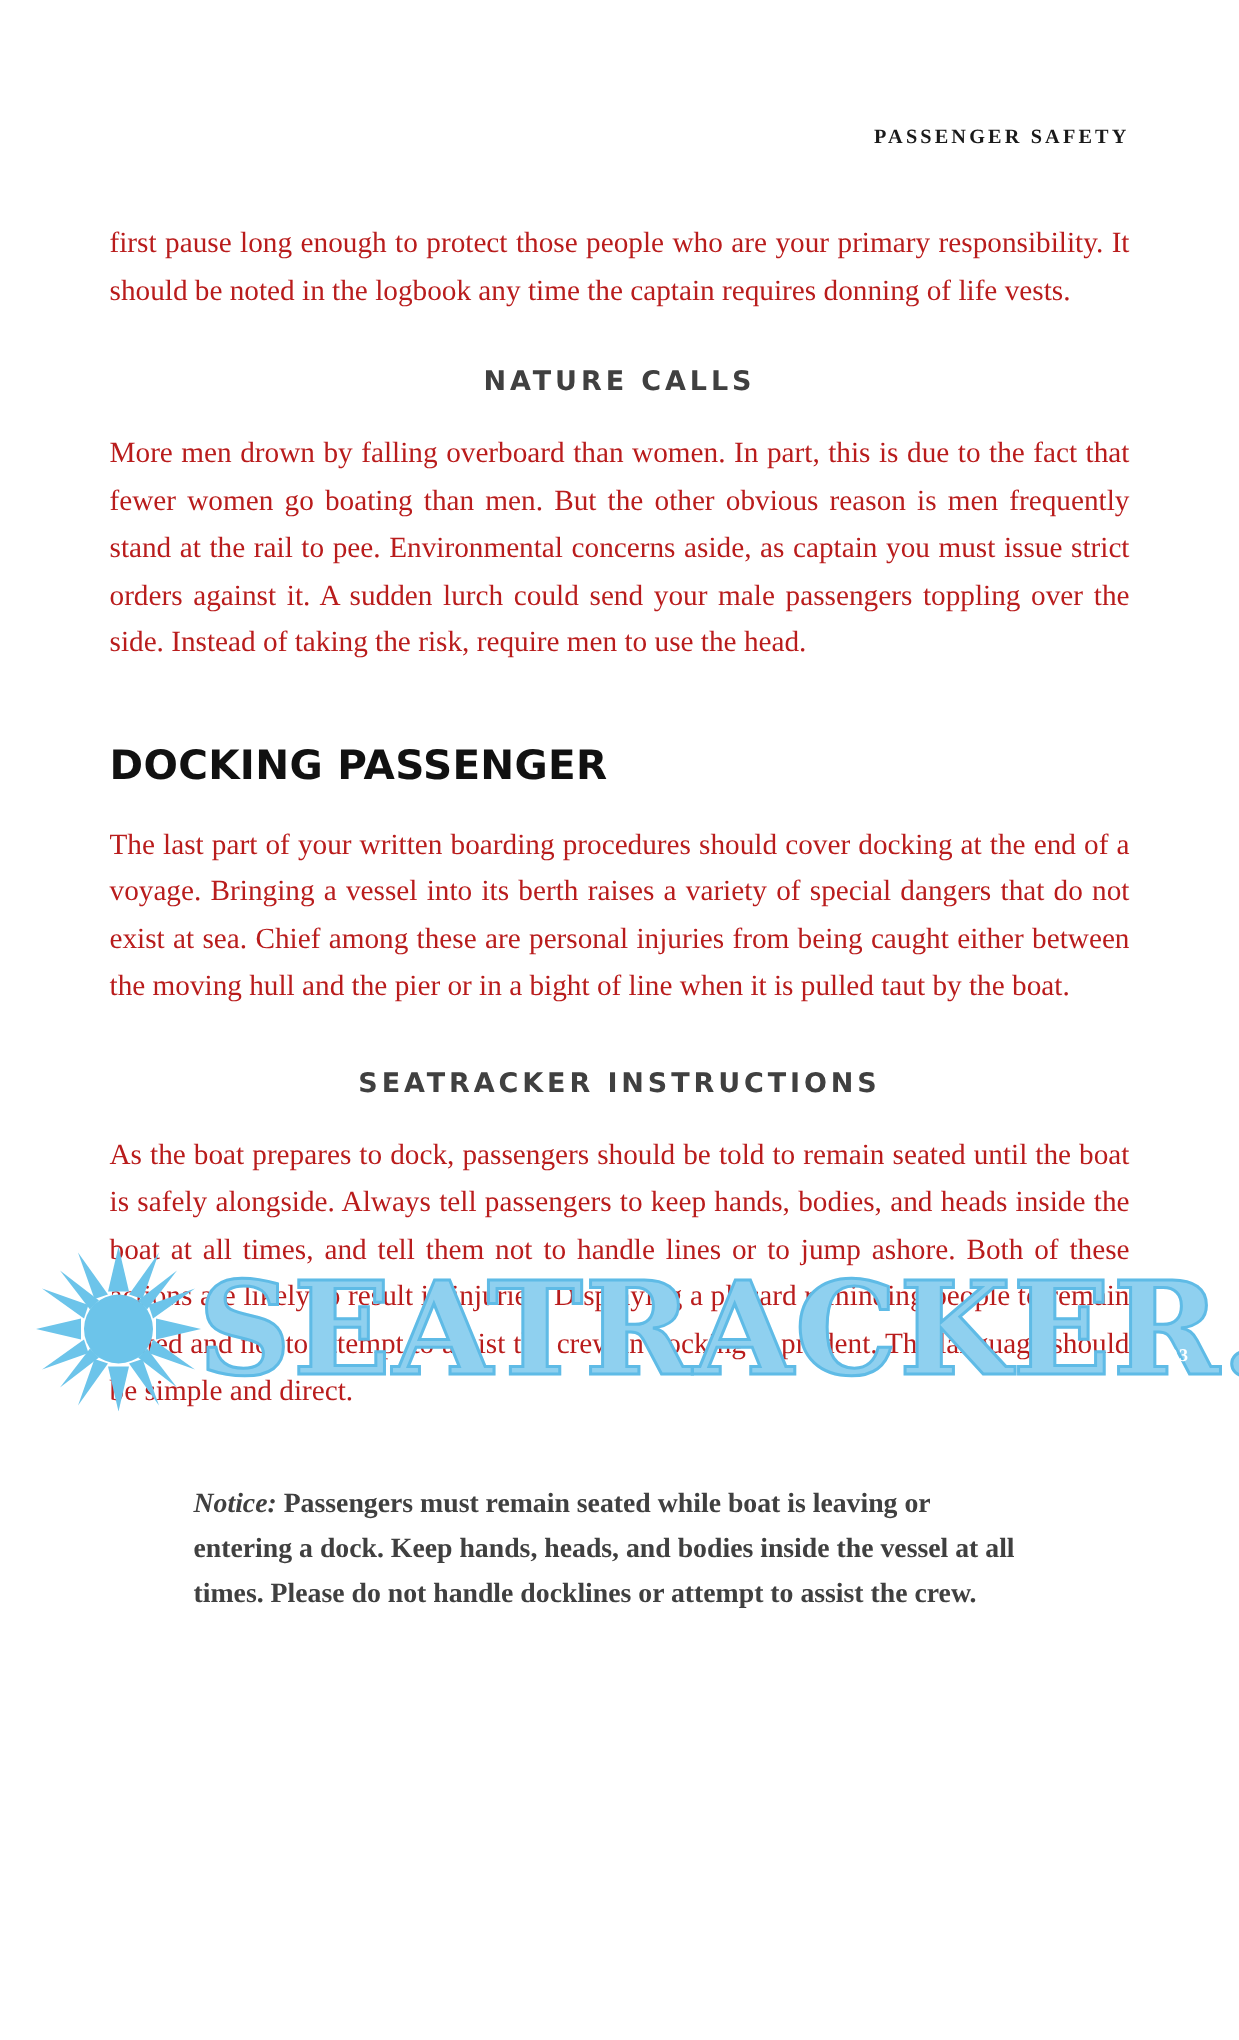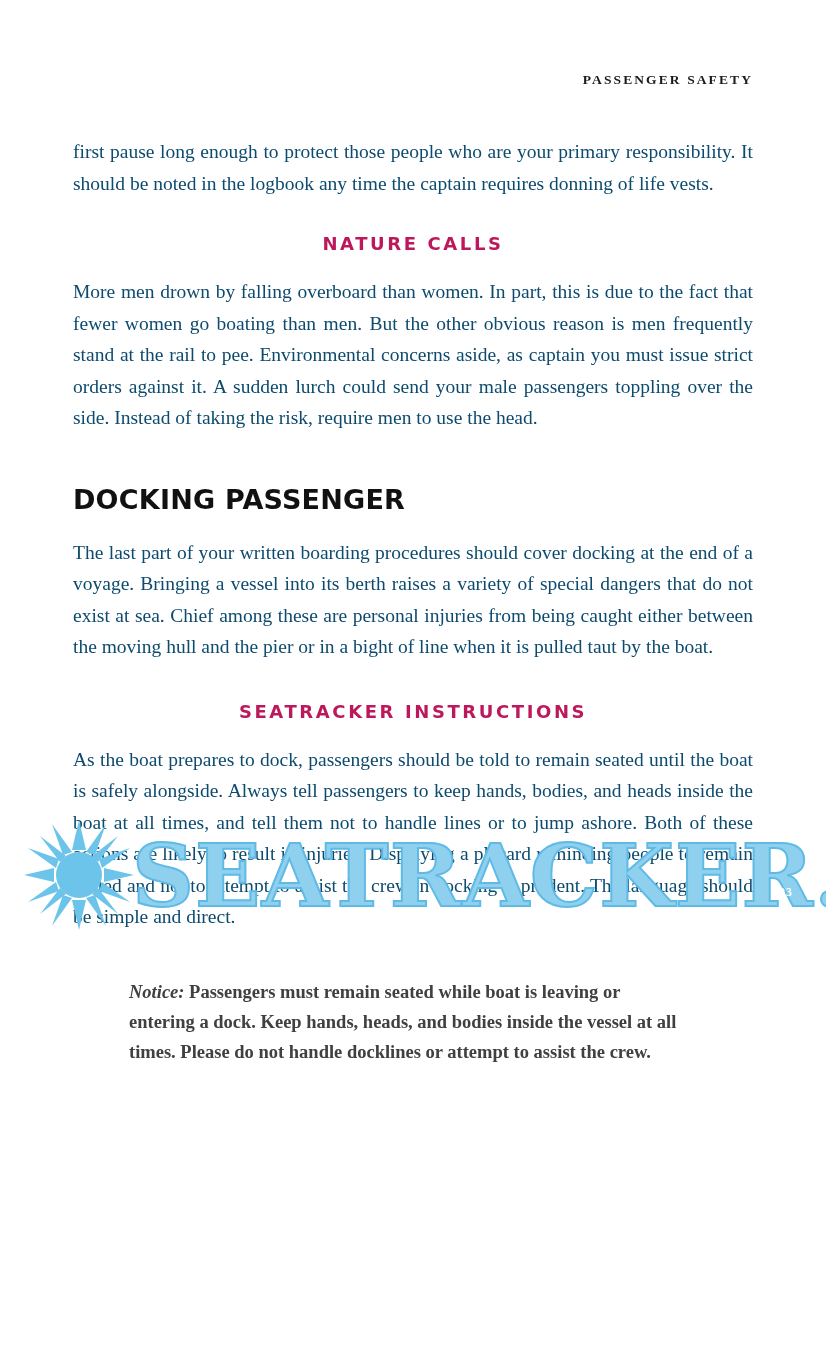--- a/index.html
+++ b/index.html
@@ -13,20 +13,21 @@
     font-family: "Liberation Serif", serif;
     color: #1a1a1a;
     position: relative;
     overflow: hidden;
   }
   .page {
     position: relative;
     width: 826px;
     height: 954px;
     box-sizing: border-box;
+    margin-top: 11px;
   }
   .running-head {
     position: absolute;
     top: 72px;
     right: 73px;
     font-family: "Liberation Serif", serif;
     font-weight: bold;
     font-size: 13.5px;
     letter-spacing: 2.1px;
     color: #1a1a1a;
@@ -37,42 +38,42 @@
     left: 73px;
     top: 136px;
     width: 680px;
   }
   p.body-text {
     margin: 0;
     font-size: 19.5px;
     line-height: 31.5px;
     text-align: justify;
     text-justify: inter-word;
-    color: #0c4a6e;
+    color: #b91c1c;
     font-family: "Liberation Serif", serif;
   }
   p.body-text.indent {
     text-indent: 34px;
   }
   h2.section-head {
     margin: 0;
     font-family: "DejaVu Sans", sans-serif;
     font-weight: bold;
     font-size: 27px;
     letter-spacing: 0.2px;
     color: #111111;
   }
   h3.sub-head {
     margin: 0;
     font-family: "DejaVu Sans", sans-serif;
     font-weight: bold;
     font-size: 18px;
     letter-spacing: 2.6px;
     text-align: center;
-    color: #be185d;
+    color: #404040;
   }
   .sp-22 { height: 22px; }
   .sp-34 { height: 34px; }
   .sp-38 { height: 38px; }
   .sp-44 { height: 44px; }
   .sp-50 { height: 50px; }
   .notice {
     margin: 0 0 0 56px;
     width: 560px;
     font-family: "Liberation Serif", serif;

